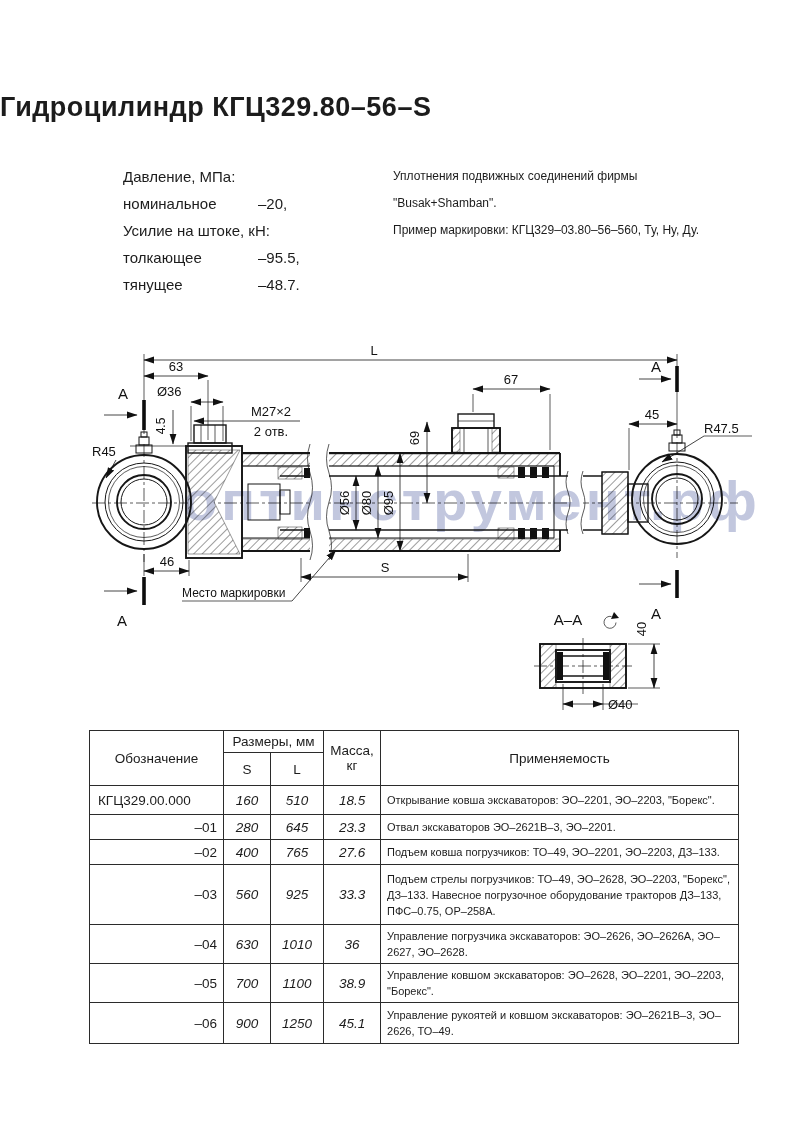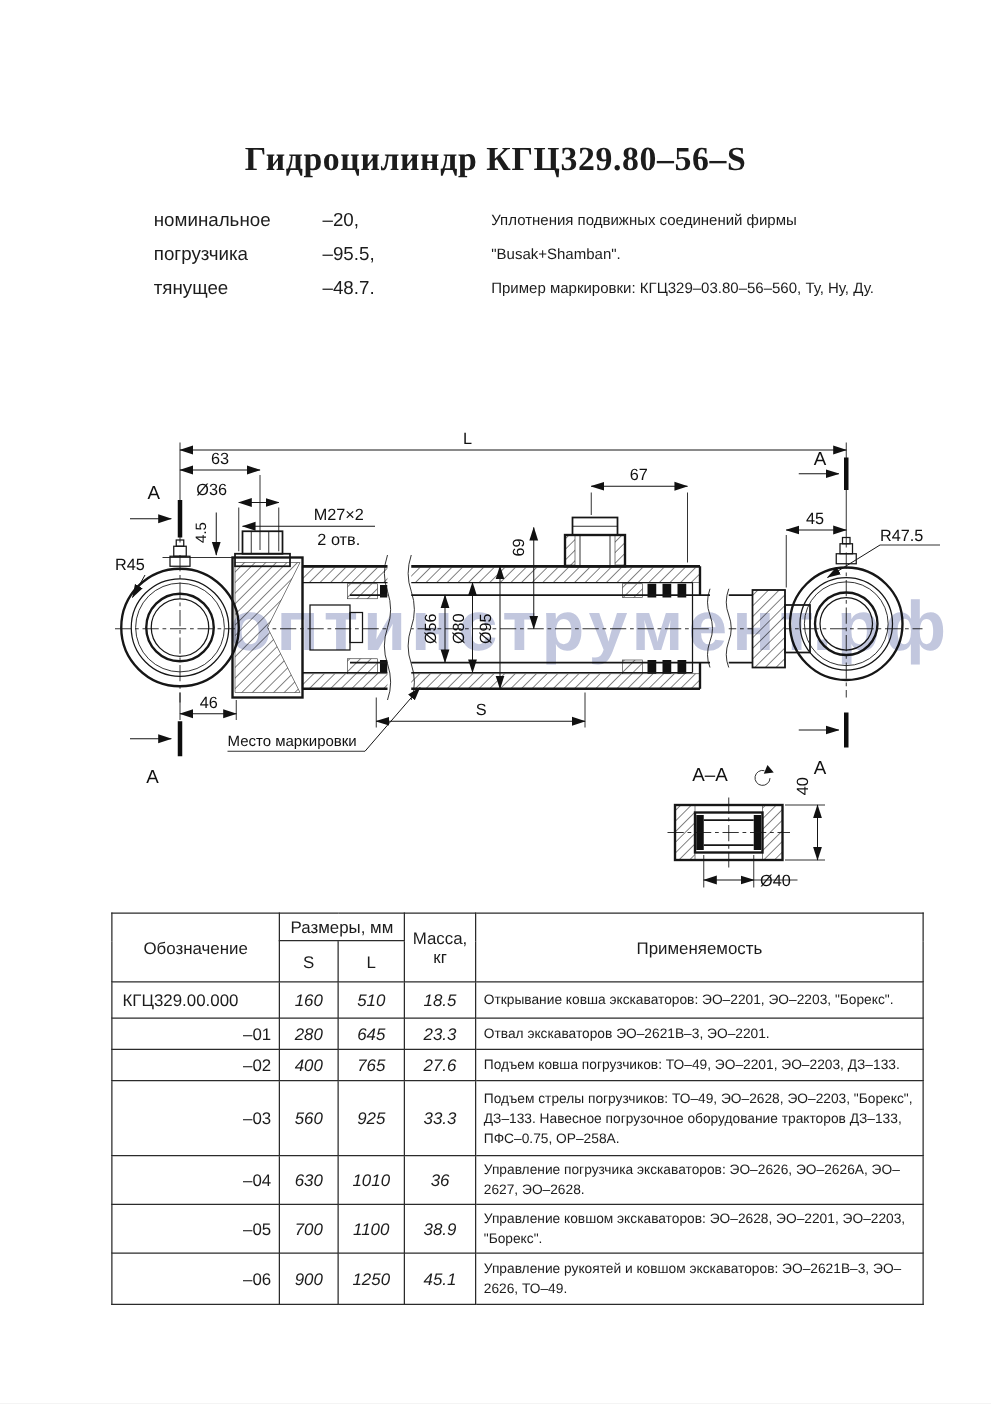--- a/index.html
+++ b/index.html
@@ -1,20 +1,20 @@
 <!DOCTYPE html>
 <html><head>
 <meta charset="utf-8">
 <style>
   html,body{margin:0;padding:0;background:#e8e8e8;}
   .sheet{position:relative;width:793px;height:1123px;background:#ffffff;margin:0 auto;
          font-family:"Liberation Sans",sans-serif;color:#1c1c1c;overflow:hidden;}
   
-  .title{position:absolute;left:0;top:112px;width:100%;text-align:center;
-         font-size:27px;font-weight:600;letter-spacing:.5px;margin:0;font-family:Liberation Serif, serif;}
+  .title{position:absolute;left:0;top:92px;width:100%;text-align:left;
+         font-size:27px;font-weight:600;letter-spacing:.5px;margin:0;}
   
   .specs{position:absolute;left:123px;top:163px;width:270px;font-size:15px;}
   .spec-line{display:grid;grid-template-columns:135px auto;height:27px;line-height:27px;}
   .spec-line.full{grid-template-columns:auto;}
   
   .notes{position:absolute;left:393px;top:163px;width:365px;font-size:12px;}
   .notes div{height:27px;line-height:27px;white-space:nowrap;}
   
   .drawing{position:absolute;left:90px;top:326px;}
   .watermark{position:absolute;left:183px;top:468px;font-size:56px;font-weight:bold;
@@ -50,26 +50,28 @@
   .hdr-top{height:22px;} .hdr-bot{height:33px;}
 </style>
 </head>
 <body>
 
 <div class="sheet">
 
   <h1 class="title">Гидроцилиндр КГЦ329.80–56–S</h1>
 
   <div class="specs">
+    <div class="spec-line full">Давление, МПа:</div>
     <div class="spec-line">
       <span>номинальное</span>
       <span>–20,</span>
     </div>
+    <div class="spec-line full">Усилие на штоке, кН:</div>
     <div class="spec-line">
-      <span>погрузчика</span>
+      <span>толкающее</span>
       <span>–95.5,</span>
     </div>
     <div class="spec-line">
       <span>тянущее</span>
       <span>–48.7.</span>
     </div>
   </div>
 
   <div class="notes">
     <div>Уплотнения подвижных соединений фирмы</div>

